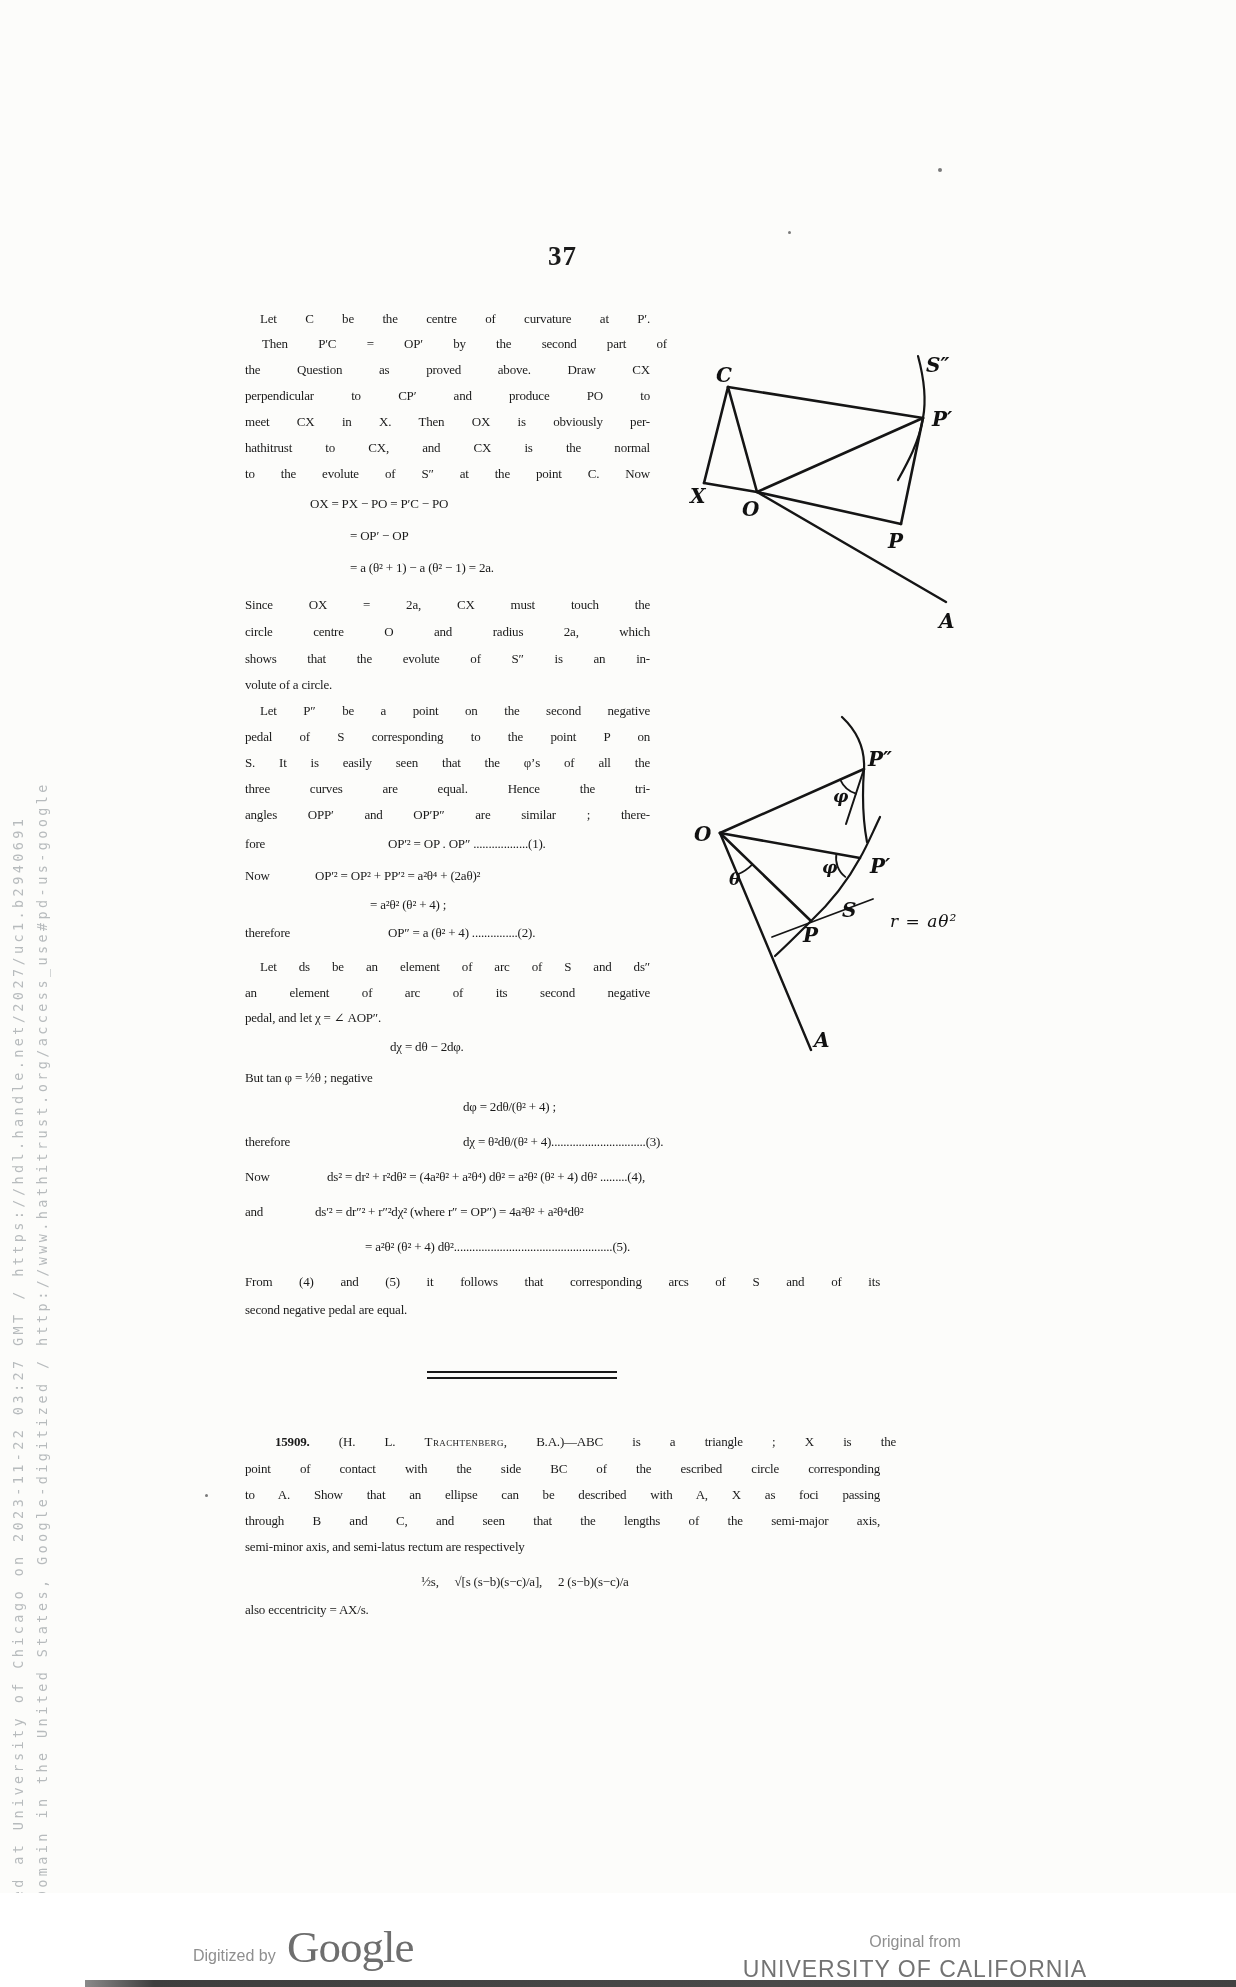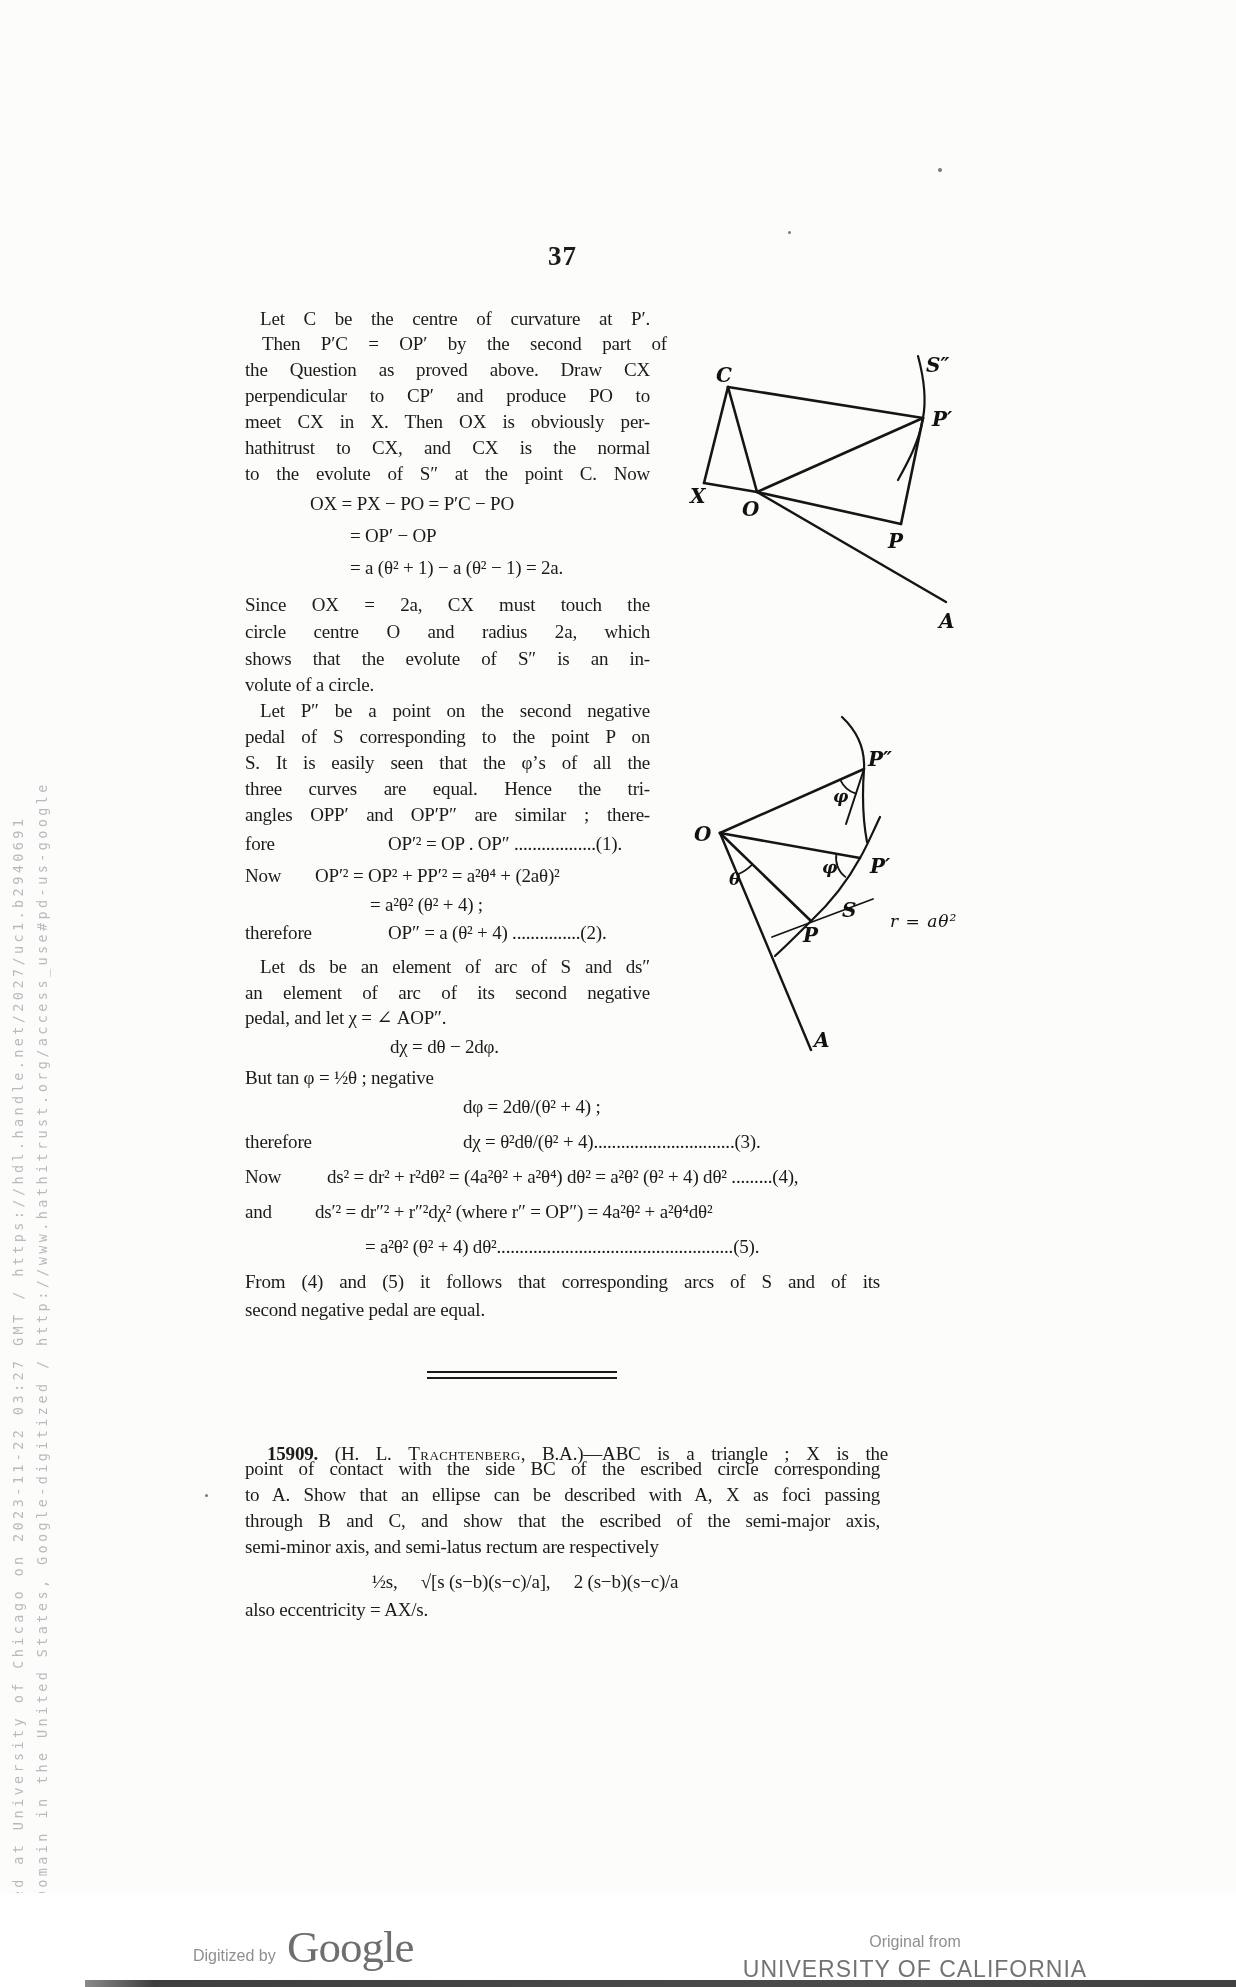--- a/index.html
+++ b/index.html
@@ -2,21 +2,21 @@
 <html><head>
 <meta charset="utf-8">
 <style>
   html,body{margin:0;padding:0;}
   body{
     width:1236px;height:1987px;position:relative;overflow:hidden;
     background:#fcfcfa;
     font-family:"Liberation Serif","DejaVu Serif",serif;
     color:#1b1b1b;
   }
-  .t{position:absolute;font-size:19px;line-height:23px;white-space:nowrap;letter-spacing:-0.2px;}
+  .t{position:absolute;font-size:13px;line-height:23px;white-space:nowrap;letter-spacing:-0.2px;}
   .j{white-space:normal;text-align:justify;text-align-last:justify;height:24px;overflow:visible;}
   .ind{text-indent:15px;}
   .b{font-weight:bold;}
   .sc{font-variant:small-caps;letter-spacing:0.4px;}
   .pagenum{position:absolute;top:241px;left:245px;width:635px;text-align:center;
     font-size:27px;font-weight:bold;letter-spacing:1px;}
   .wm{position:absolute;transform:rotate(-90deg);transform-origin:0 0;
     font-family:"DejaVu Sans Mono","Liberation Mono",monospace;
     font-size:13.5px;letter-spacing:3.4px;color:#b7bbbd;white-space:nowrap;}
   .divider{position:absolute;top:1371px;left:427px;width:190px;height:4px;
@@ -87,26 +87,26 @@
 <div class="t" style="top:1165px;left:327px;">ds² = dr² + r²dθ² = (4a²θ² + a²θ⁴) dθ² = a²θ² (θ² + 4) dθ² .........(4),</div>
 <div class="t" style="top:1200px;left:245px;">and</div>
 <div class="t" style="top:1200px;left:315px;">ds′² = dr″² + r″²dχ² (where r″ = OP″) = 4a²θ² + a²θ⁴dθ²</div>
 <div class="t" style="top:1235px;left:365px;">= a²θ² (θ² + 4) dθ²....................................................(5).</div>
 
 <div class="t j" style="top:1270px;left:245px;width:635px;">From (4) and (5) it follows that corresponding arcs of S and of its</div>
 <div class="t" style="top:1298px;left:245px;">second negative pedal are equal.</div>
 
 <div class="divider"></div>
 
-<div class="t j" style="top:1430px;left:253px;width:635px;text-indent:14px;margin-top:12px;">
+<div class="t j" style="top:1430px;left:261px;width:635px;text-indent:14px;">
   <span class="b">15909.</span><span> (H. L. </span><span class="sc">Trachtenberg</span><span>, B.A.)—ABC is a triangle ; X is the</span>
 </div>
 <div class="t j" style="top:1457px;left:245px;width:635px;">point of contact with the side BC of the escribed circle corresponding</div>
 <div class="t j" style="top:1483px;left:245px;width:635px;">to A.  Show that an ellipse can be described with A, X as foci passing</div>
-<div class="t j" style="top:1509px;left:245px;width:635px;">through B and C, and show that the escribed of the semi-major axis,</div>
+<div class="t j" style="top:1509px;left:245px;width:635px;">through B and C, and seen that the lengths of the semi-major axis,</div>
 <div class="t" style="top:1535px;left:245px;">semi-minor axis, and semi-latus rectum are respectively</div>
 <div class="t" style="top:1570px;left:245px;width:560px;text-align:center;white-space:normal;">½s,  √[s (s−b)(s−c)/a],  2 (s−b)(s−c)/a</div>
 <div class="t" style="top:1598px;left:245px;">also eccentricity = AX/s.</div>
 
 <svg class="fig" style="left:660px;top:290px;" width="330" height="345" viewBox="0 0 330 345">
   <path d="M68,97 L263,128" stroke-width="2.6"></path>
   <path d="M68,97 L44,193" stroke-width="2.6"></path>
   <path d="M68,97 L97,202" stroke-width="2.6"></path>
   <path d="M44,193 L97,202 L241,234" stroke-width="2.6"></path>
   <path d="M97,202 L263,128" stroke-width="2.6"></path>

